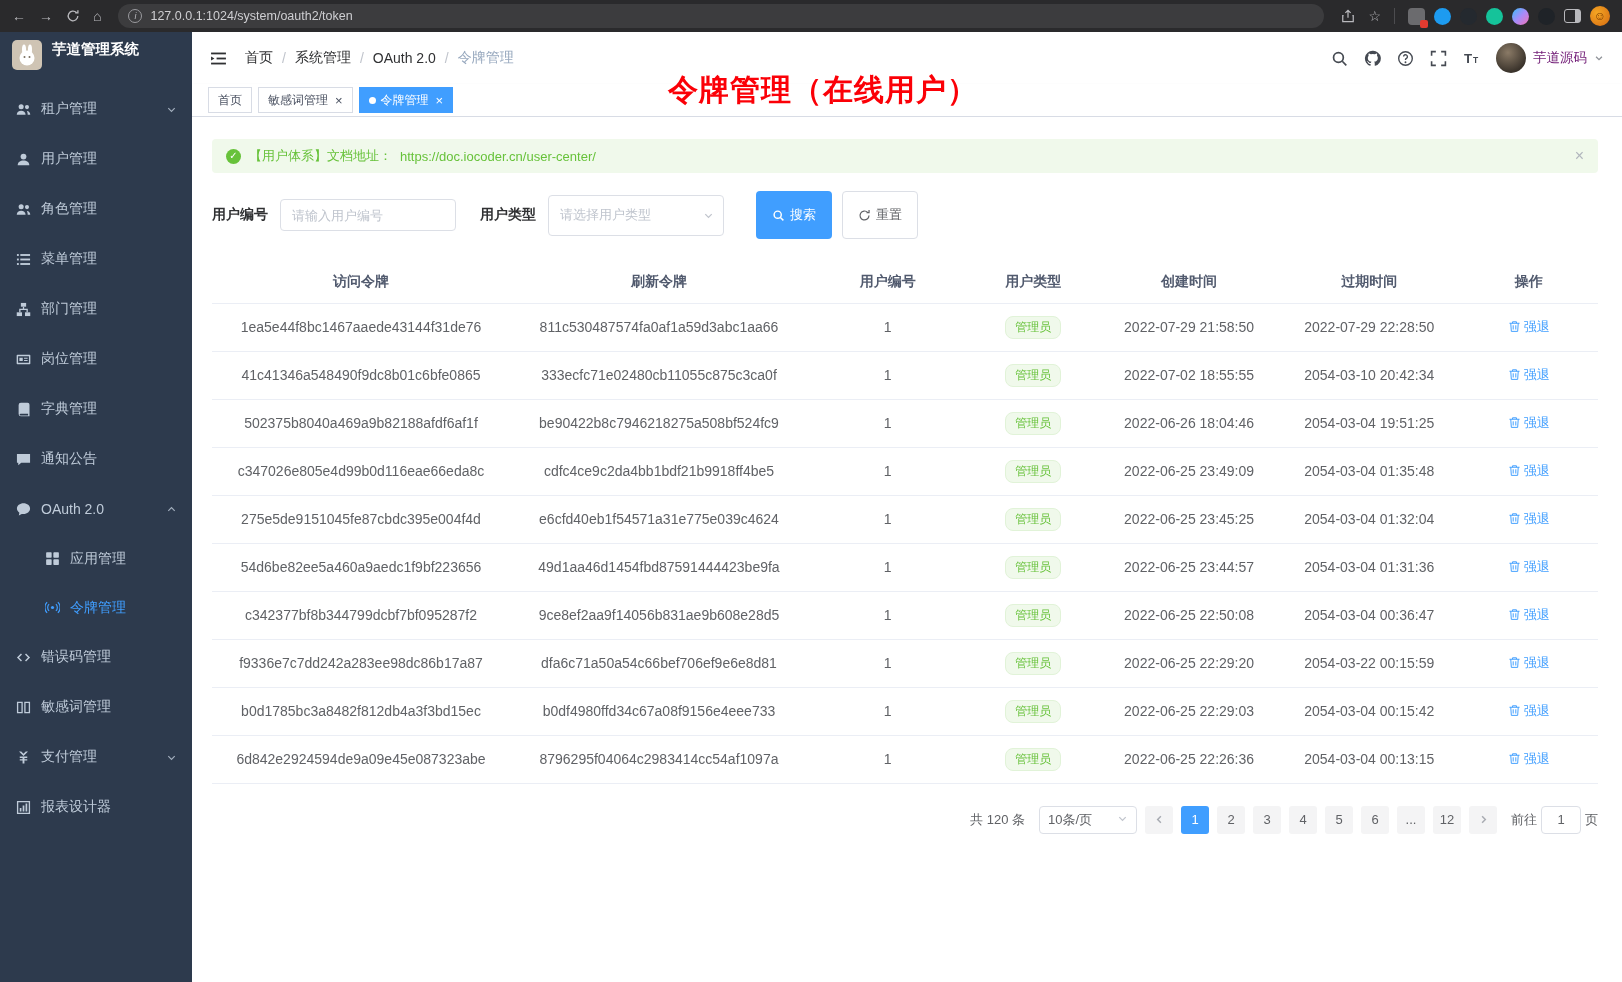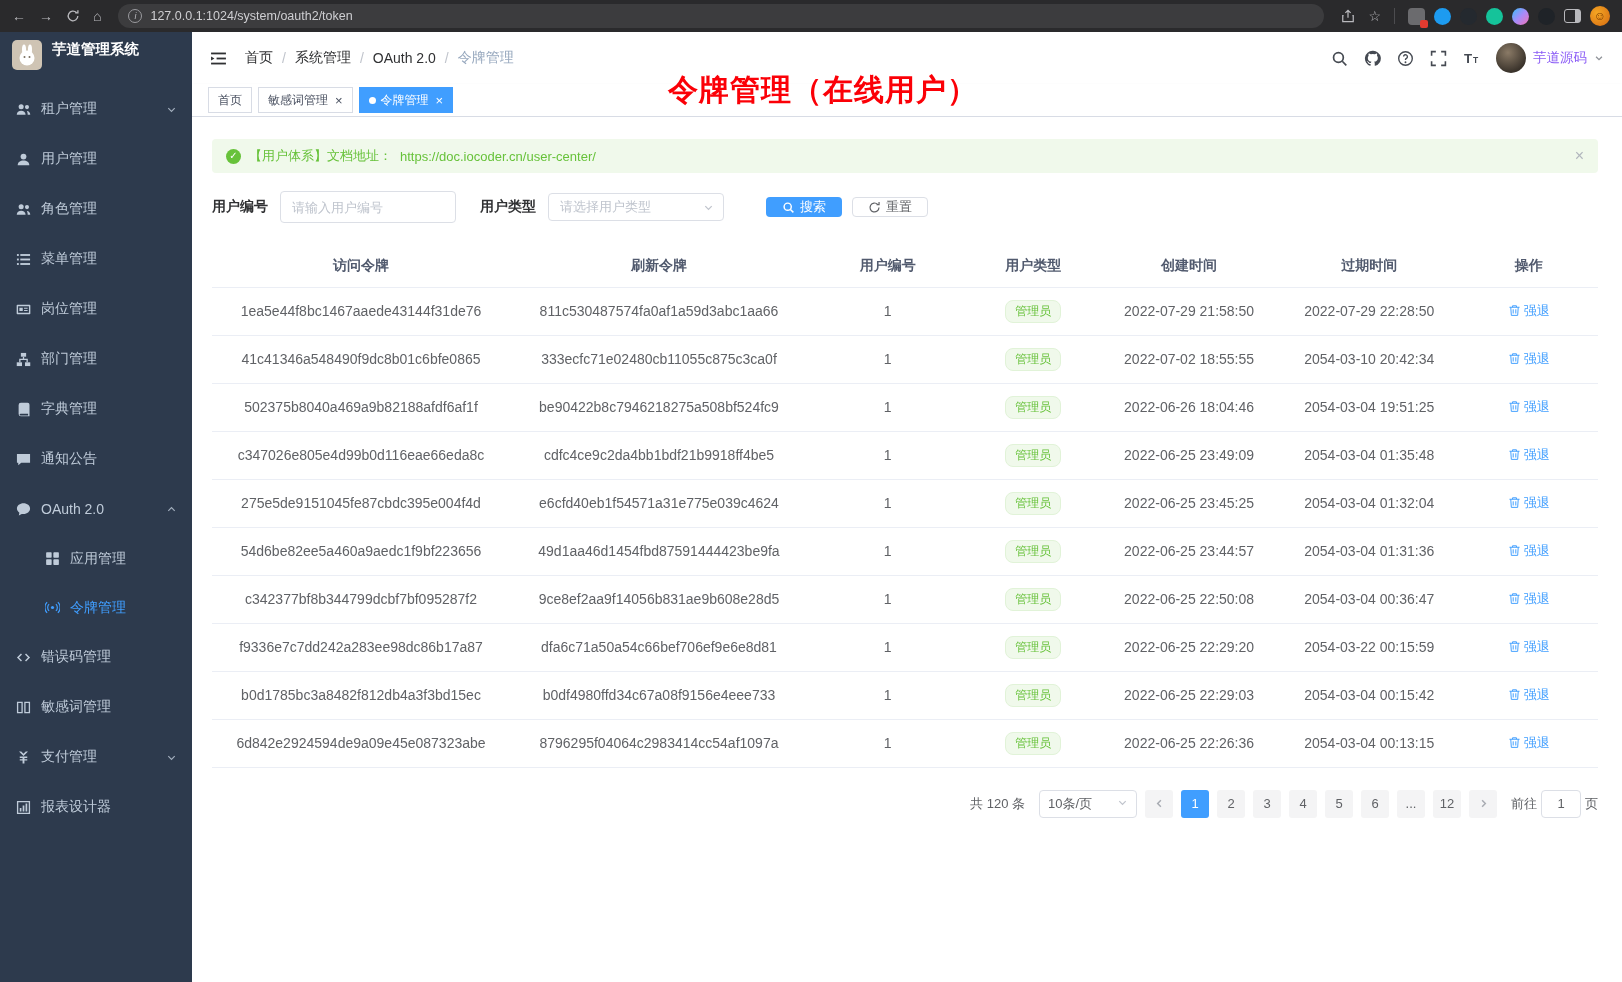--- a/index.html
+++ b/index.html
@@ -41,43 +41,43 @@
 .fold-icon svg{width:17px;height:17px}
 .breadcrumb{margin-left:18px;font-size:14px;color:#303133;display:flex;align-items:center;gap:9px}
 .bc-item{cursor:pointer}
 .bc-item.last{color:#97a8be;cursor:default}
 .bc-sep{color:#c0c4cc}
 .nav-right{margin-left:auto;display:flex;align-items:center;gap:16px;color:#454a52}
 .nav-icon{display:flex;cursor:pointer}
 .nav-icon svg{width:17px;height:17px;display:block}
 .user-wrap{display:flex;align-items:center;gap:7px;cursor:pointer}
 .avatar{width:30px;height:30px;border-radius:50%;background:radial-gradient(circle at 40% 32%,#8a7a66,#3a332b 72%)}
-.user-name{font-size:13.5px;color:#8b5cf6}
+.user-name{font-size:13.5px;color:#701a75}
 .caret-dn{display:flex;color:#909399}
 .caret-dn svg{width:10px;height:10px}
 
 .tabbar{height:33px;display:flex;align-items:center;gap:6px;padding:0 16px;border-bottom:1px solid #d8dce5;background:#fff;box-shadow:0 1px 3px rgba(0,0,0,.05)}
 .tab{height:26px;display:inline-flex;align-items:center;gap:5px;padding:0 9px;border:1px solid #d8dce5;background:#fff;font-size:12px;color:#495060;cursor:pointer}
 .tab.active{background:#409eff;border-color:#409eff;color:#fff}
 .tab-dot{width:7px;height:7px;border-radius:50%;background:#fff}
 .tab-close{font-size:13px;line-height:1;margin-left:2px;cursor:pointer}
 
 .content{flex:1;padding:22px 24px 0 20px;background:#fff;overflow:hidden}
 .alert{height:34px;background:#f0f9eb;border-radius:4px;display:flex;align-items:center;gap:8px;padding:0 14px;color:#67c23a;font-size:13px;position:relative}
 .alert-check{width:15px;height:15px;min-width:15px;border-radius:50%;background:#67c23a;color:#fff;display:flex;align-items:center;justify-content:center;font-size:10px;line-height:1}
 .alert a{color:#67c23a;text-decoration:none;cursor:pointer}
 .alert-close{position:absolute;right:14px;color:#b1b6bd;font-size:16px;cursor:pointer;line-height:1}
 .filters{margin-top:18px;display:flex;align-items:center;gap:10px;font-size:14px}
 .f-label{font-weight:700;color:#303133;margin-right:2px;white-space:nowrap}
 .f-input{width:176px;height:32px;border:1px solid #dcdfe6;border-radius:4px;padding:0 11px;font-size:13px;color:#606266;outline:none;background:#fff}
 .f-input::placeholder{color:#bfc4cd}
-.f-select{width:176px;height:28px;border:1px solid #dcdfe6;border-radius:4px;display:flex;align-items:center;justify-content:space-between;padding:0 9px 0 11px;font-size:13px;color:#bfc4cd;background:#fff;margin-right:32px;cursor:pointer}
+.f-select{width:176px;height:41px;border:1px solid #dcdfe6;border-radius:4px;display:flex;align-items:center;justify-content:space-between;padding:0 9px 0 11px;font-size:13px;color:#bfc4cd;background:#fff;margin-right:22px;cursor:pointer}
 .f-select .sel-caret{display:flex;color:#c0c4cc}
 .sel-caret svg{width:11px;height:11px}
-.btn{height:20px;display:inline-flex;align-items:center;gap:5px;padding:0 15px;border-radius:4px;font-size:13px;cursor:pointer;border:1px solid transparent}
+.btn{height:48px;display:inline-flex;align-items:center;gap:5px;padding:0 15px;border-radius:4px;font-size:13px;cursor:pointer;border:1px solid transparent}
 .btn svg{width:13px;height:13px}
 .btn-primary{background:#409eff;color:#fff}
 .btn-plain{background:#fff;border-color:#dcdfe6;color:#606266}
 
 table{margin-top:22px;width:100%;border-collapse:collapse;table-layout:fixed}
 th{height:42px;font-size:14px;color:#515a6e;font-weight:700;border-bottom:1px solid #ebeef5;background:#fff;text-align:center}
 td{height:48px;font-size:14px;color:#606266;text-align:center;border-bottom:1px solid #ebeef5;overflow:hidden;white-space:nowrap}
 .badge{display:inline-block;padding:2px 9px;font-size:12px;color:#67c23a;background:#f0f9eb;border:1px solid #e1f3d8;border-radius:8px}
 .action-link{color:#409eff;font-size:13px;display:inline-flex;align-items:center;gap:3px;cursor:pointer;text-decoration:none}
 .a-icon{display:flex}
@@ -192,35 +192,35 @@
               <rect x="4.6" y="7" width="10.4" height="2"></rect>
               <rect x="1" y="11.8" width="2" height="2"></rect>
               <rect x="4.6" y="11.8" width="10.4" height="2"></rect>
             </svg>
           </span>
           <span class="mi-label">菜单管理</span>
         </div>
         <div class="menu-item">
           <span class="mi-icon">
             <svg viewBox="0 0 16 16" fill="currentColor">
-              <path d="M1.5 3h13a.8.8 0 0 1 .8.8v8.4a.8.8 0 0 1-.8.8h-13a.8.8 0 0 1-.8-.8V3.8a.8.8 0 0 1 .8-.8zm.7 1.5v7h11.6v-7zM3.6 6h3.6v3.6H3.6zm5 0h3.8v1.2H8.6zm0 2.4h3.8v1.2H8.6z"></path>
-            </svg>
-          </span>
-          <span class="mi-label">岗位管理</span>
-        </div>
-        <div class="menu-item">
-          <span class="mi-icon">
-            <svg viewBox="0 0 16 16" fill="currentColor">
               <rect x="5.2" y="1" width="5.6" height="4"></rect>
               <rect x="0.8" y="11" width="5.6" height="4"></rect>
               <rect x="9.6" y="11" width="5.6" height="4"></rect>
               <path d="M7.3 5h1.4v2.2h3.9V11h-1.4V8.6H4.8V11H3.4V7.2h3.9z"></path>
             </svg>
           </span>
           <span class="mi-label">部门管理</span>
+        </div>
+        <div class="menu-item">
+          <span class="mi-icon">
+            <svg viewBox="0 0 16 16" fill="currentColor">
+              <path d="M1.5 3h13a.8.8 0 0 1 .8.8v8.4a.8.8 0 0 1-.8.8h-13a.8.8 0 0 1-.8-.8V3.8a.8.8 0 0 1 .8-.8zm.7 1.5v7h11.6v-7zM3.6 6h3.6v3.6H3.6zm5 0h3.8v1.2H8.6zm0 2.4h3.8v1.2H8.6z"></path>
+            </svg>
+          </span>
+          <span class="mi-label">岗位管理</span>
         </div>
         <div class="menu-item">
           <span class="mi-icon">
             <svg viewBox="0 0 16 16" fill="currentColor">
               <path d="M4.2.8h8.2a2 2 0 0 1 2 2v12.4H5.2a2.4 2.4 0 0 1-2.4-2.4V3.2A2.4 2.4 0 0 1 5.2.8zm8.7 11.6H4.9a1 1 0 0 0 0 2h8z"></path>
             </svg>
           </span>
           <span class="mi-label">字典管理</span>
         </div>
         <div class="menu-item">

